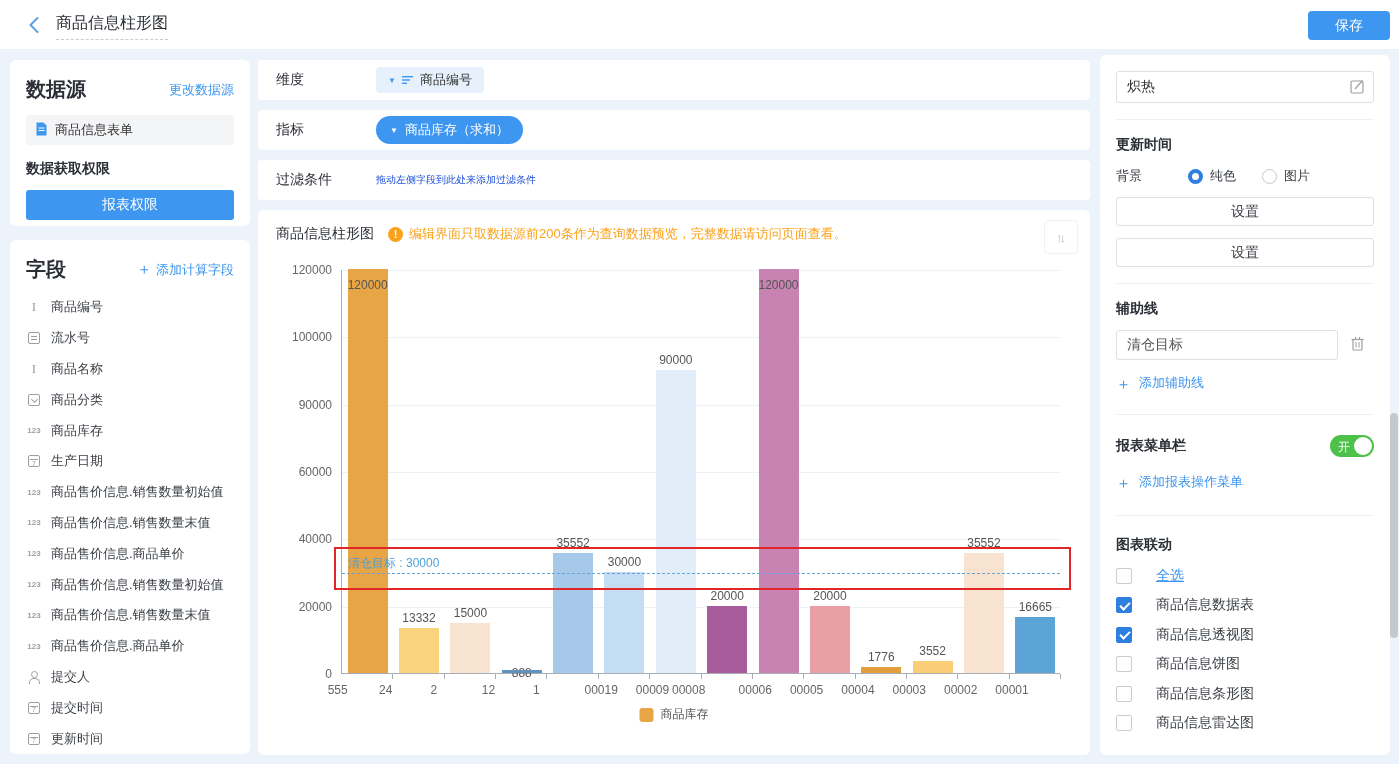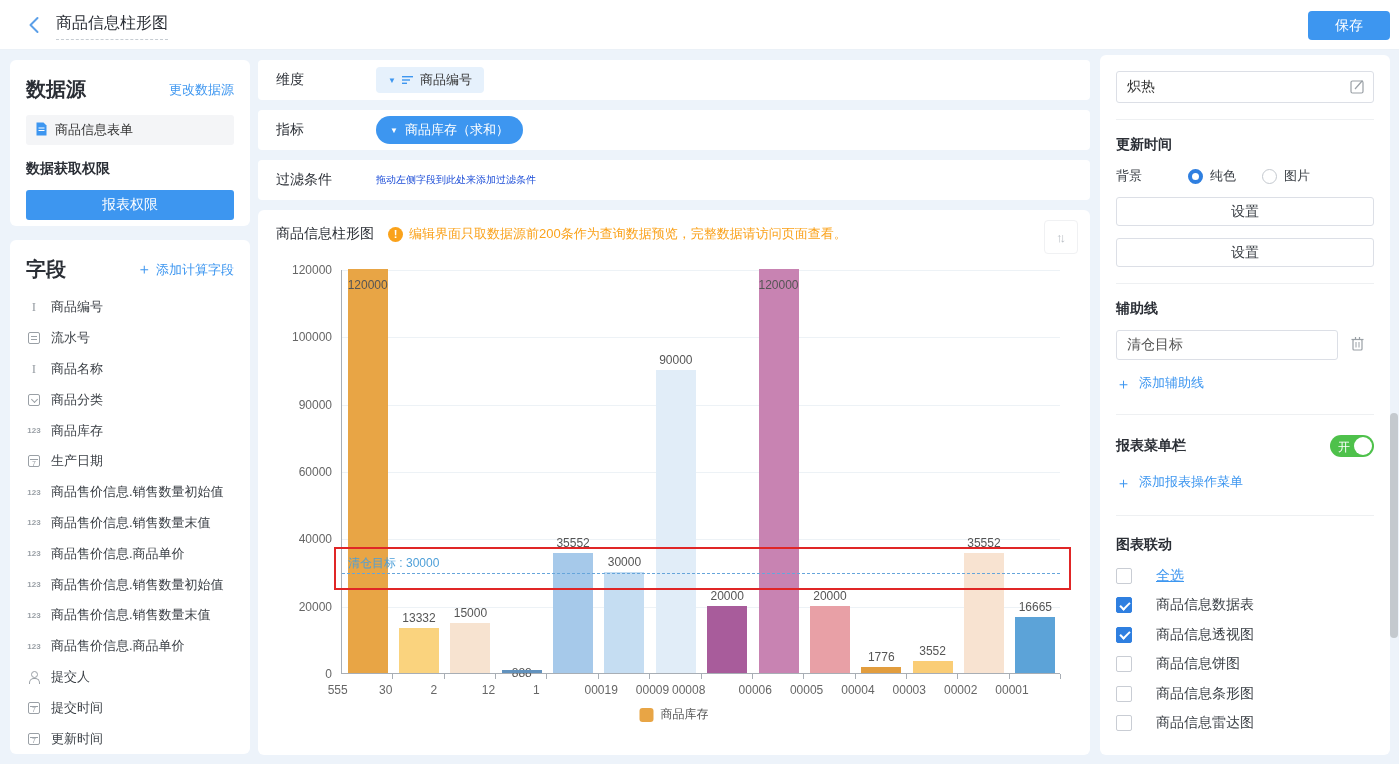--- a/index.html
+++ b/index.html
@@ -255,21 +255,21 @@
       <div class="gridline" style="top: 202px;"></div>
       <div class="gridline" style="top: 134.667px;"></div>
       <div class="gridline" style="top: 67.3333px;"></div>
       <div class="gridline" style="top: 0px;"></div>
       <div class="bar" style="left: 5.67857px; width: 40px; height: 404px; background: rgb(232, 165, 69); z-index: 2;"></div>
       <div class="vlab" style="left: -14.3214px; top: 8px; z-index: 4;">120000</div>
       <div class="xlab" style="left: -14.3214px;">555</div>
       <div class="xtick" style="left: 50.3571px;"></div>
       <div class="bar" style="left: 57.0357px; width: 40px; height: 44.8844px; background: rgb(250, 211, 126); z-index: 2;"></div>
       <div class="vlab" style="left: 37.0357px; top: 341.116px;">13332</div>
-      <div class="xlab" style="left: 37.0357px;">30</div>
+      <div class="xlab" style="left: 37.0357px;">24</div>
       <div class="xtick" style="left: 101.714px;"></div>
       <div class="bar" style="left: 108.393px; width: 40px; height: 50.5px; background: rgb(247, 227, 208); z-index: 2;"></div>
       <div class="vlab" style="left: 88.3929px; top: 335.5px;">15000</div>
       <div class="xlab" style="left: 88.3929px;">2</div>
       <div class="xtick" style="left: 153.071px;"></div>
       <div class="bar" style="left: 159.75px; width: 40px; height: 2.9896px; background: rgb(97, 146, 190); z-index: 2;"></div>
       <div class="vlab" style="left: 139.75px; top: 383.01px; margin-top: 13px;">888</div>
       <div class="xlab" style="left: 139.75px;">12</div>
       <div class="xtick" style="left: 204.429px;"></div>
       <div class="bar" style="left: 211.107px; width: 40px; height: 119.692px; background: rgb(166, 201, 234); z-index: 2;"></div>

